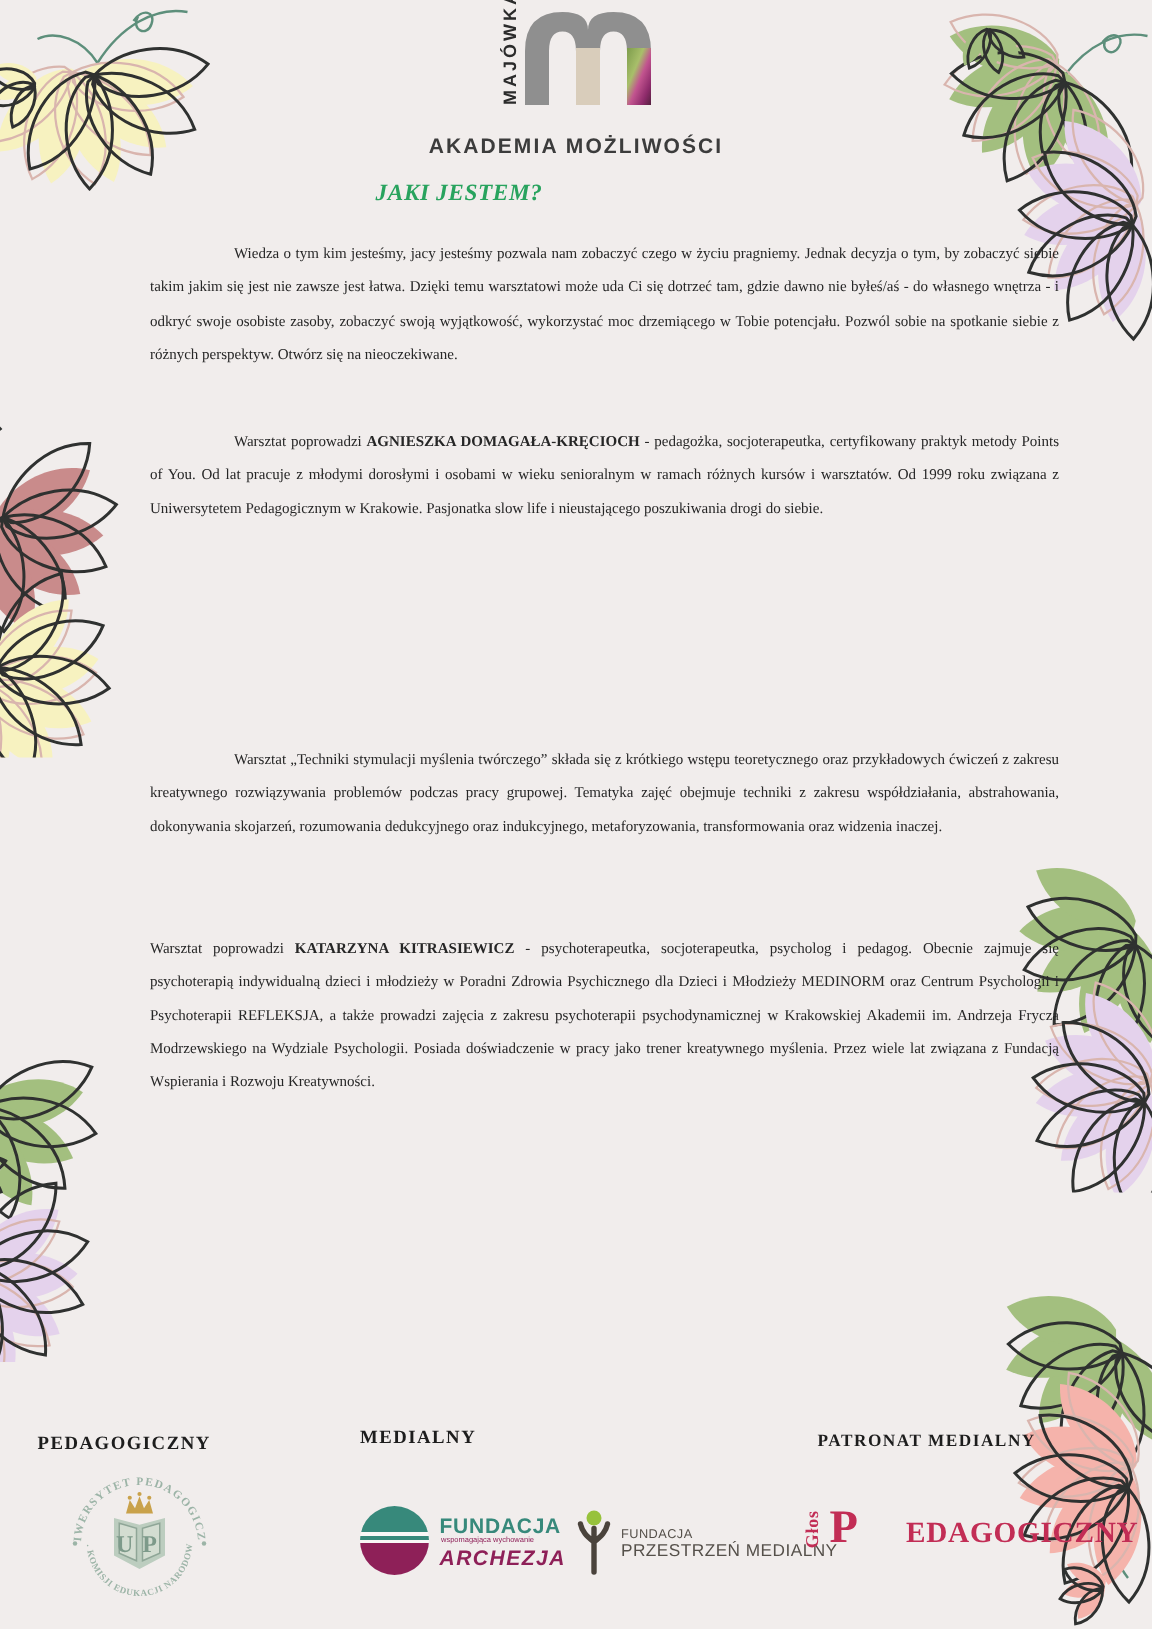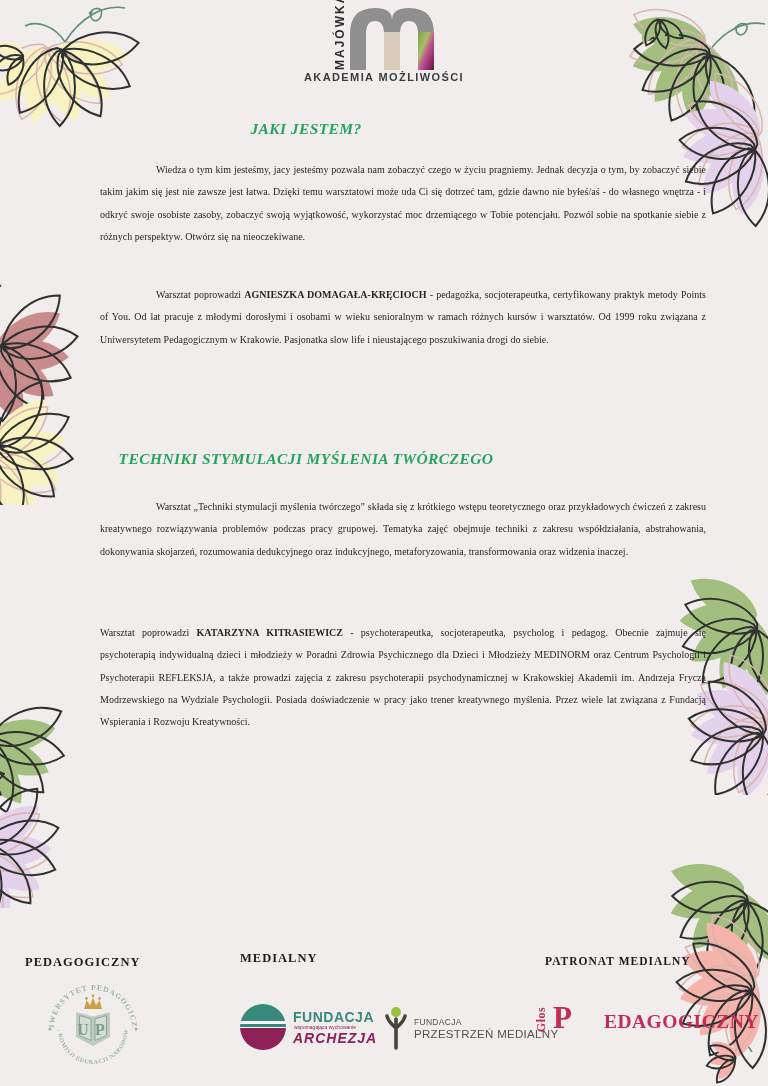--- a/index.html
+++ b/index.html
@@ -10,21 +10,21 @@
   }
   
   .logo{position:absolute;top:8px;left:0;right:0;display:flex;flex-direction:column;align-items:center;}
   .logo-row{display:flex;align-items:flex-end;gap:4px;}
   .brand-vert{
     writing-mode:vertical-rl;transform:rotate(180deg);
     font-family:"Liberation Sans",sans-serif;font-weight:bold;font-size:12px;
     letter-spacing:2px;color:#2b2b2b;height:60px;line-height:1;
   }
   .logo-sub{
-    margin-top:1px;font-family:"Liberation Sans",sans-serif;font-size:11px;
+    margin-top:19px;font-family:"Liberation Sans",sans-serif;font-size:14px;
     letter-spacing:1.4px;color:#3c3c3c;font-weight:bold;
   }
   
   .wtitle{
     position:absolute;left:0;width:612px;text-align:center;
     color:#28a35e;font-weight:bold;font-style:italic;font-size:15.5px;letter-spacing:.4px;
   }
   .para{
     position:absolute;left:100px;width:606px;text-align:justify;
     font-size:10px;line-height:22.3px;
@@ -196,21 +196,20 @@
     </div>
     <div class="logo-sub">AKADEMIA MOŻLIWOŚCI</div>
   </div>
 
   <div class="wtitle" style="top:120px">JAKI JESTEM?</div>
 
   <p class="para indent" style="top:149px">Wiedza o tym kim jesteśmy, jacy jesteśmy pozwala nam zobaczyć czego w życiu pragniemy. Jednak decyzja o tym, by zobaczyć siebie takim jakim się jest nie zawsze jest łatwa. Dzięki temu warsztatowi może uda Ci się dotrzeć tam, gdzie dawno nie byłeś/aś - do własnego wnętrza -  i odkryć swoje osobiste zasoby, zobaczyć swoją wyjątkowość, wykorzystać moc drzemiącego w Tobie potencjału. Pozwól sobie na spotkanie siebie z  różnych perspektyw. Otwórz się na nieoczekiwane.</p>
 
   <p class="para indent" style="top:274px"><span>Warsztat poprowadzi </span><span class="leader-name">AGNIESZKA DOMAGAŁA-KRĘCIOCH</span><span> - pedagożka, socjoterapeutka, certyfikowany praktyk  metody Points of You. Od lat pracuje z młodymi dorosłymi i osobami w wieku senioralnym w ramach różnych kursów i warsztatów. Od 1999 roku związana z Uniwersytetem Pedagogicznym w Krakowie. Pasjonatka slow life i  nieustającego poszukiwania drogi do siebie.</span></p>
 
-  <div class="wtitle" style="top:450px">TECHNIKI STYMULACJI MYŚLENIA TWÓRCZEGO</div>
 
   <p class="para indent" style="top:486px">Warsztat „Techniki stymulacji myślenia twórczego” składa się z krótkiego wstępu teoretycznego oraz przykładowych ćwiczeń z zakresu kreatywnego rozwiązywania problemów podczas pracy grupowej. Tematyka zajęć obejmuje techniki z zakresu współdziałania, abstrahowania, dokonywania skojarzeń, rozumowania dedukcyjnego oraz indukcyjnego, metaforyzowania, transformowania oraz widzenia inaczej.</p>
 
   <p class="para" style="top:612px"><span>Warsztat poprowadzi </span><span class="leader-name">KATARZYNA KITRASIEWICZ</span><span> - psychoterapeutka, socjoterapeutka, psycholog i pedagog. Obecnie zajmuje się psychoterapią indywidualną dzieci i młodzieży w Poradni Zdrowia Psychicznego dla Dzieci i Młodzieży MEDINORM oraz Centrum Psychologii i Psychoterapii REFLEKSJA, a także prowadzi zajęcia z zakresu psychoterapii psychodynamicznej w  Krakowskiej Akademii im.  Andrzeja Frycza Modrzewskiego na Wydziale Psychologii. Posiada doświadczenie w pracy jako trener kreatywnego myślenia. Przez wiele lat związana z Fundacją Wspierania i Rozwoju Kreatywności.</span></p>
 
   <div class="f-head" style="left:25px;top:955px">PEDAGOGICZNY</div>
   <div class="f-head" style="left:240px;top:951px">MEDIALNY</div>
   <div class="f-head" style="left:545px;top:955px;font-size:11.5px">PATRONAT MEDIALNY</div>
 
   <svg class="up-logo" width="106" height="106" viewBox="0 0 106 106">

